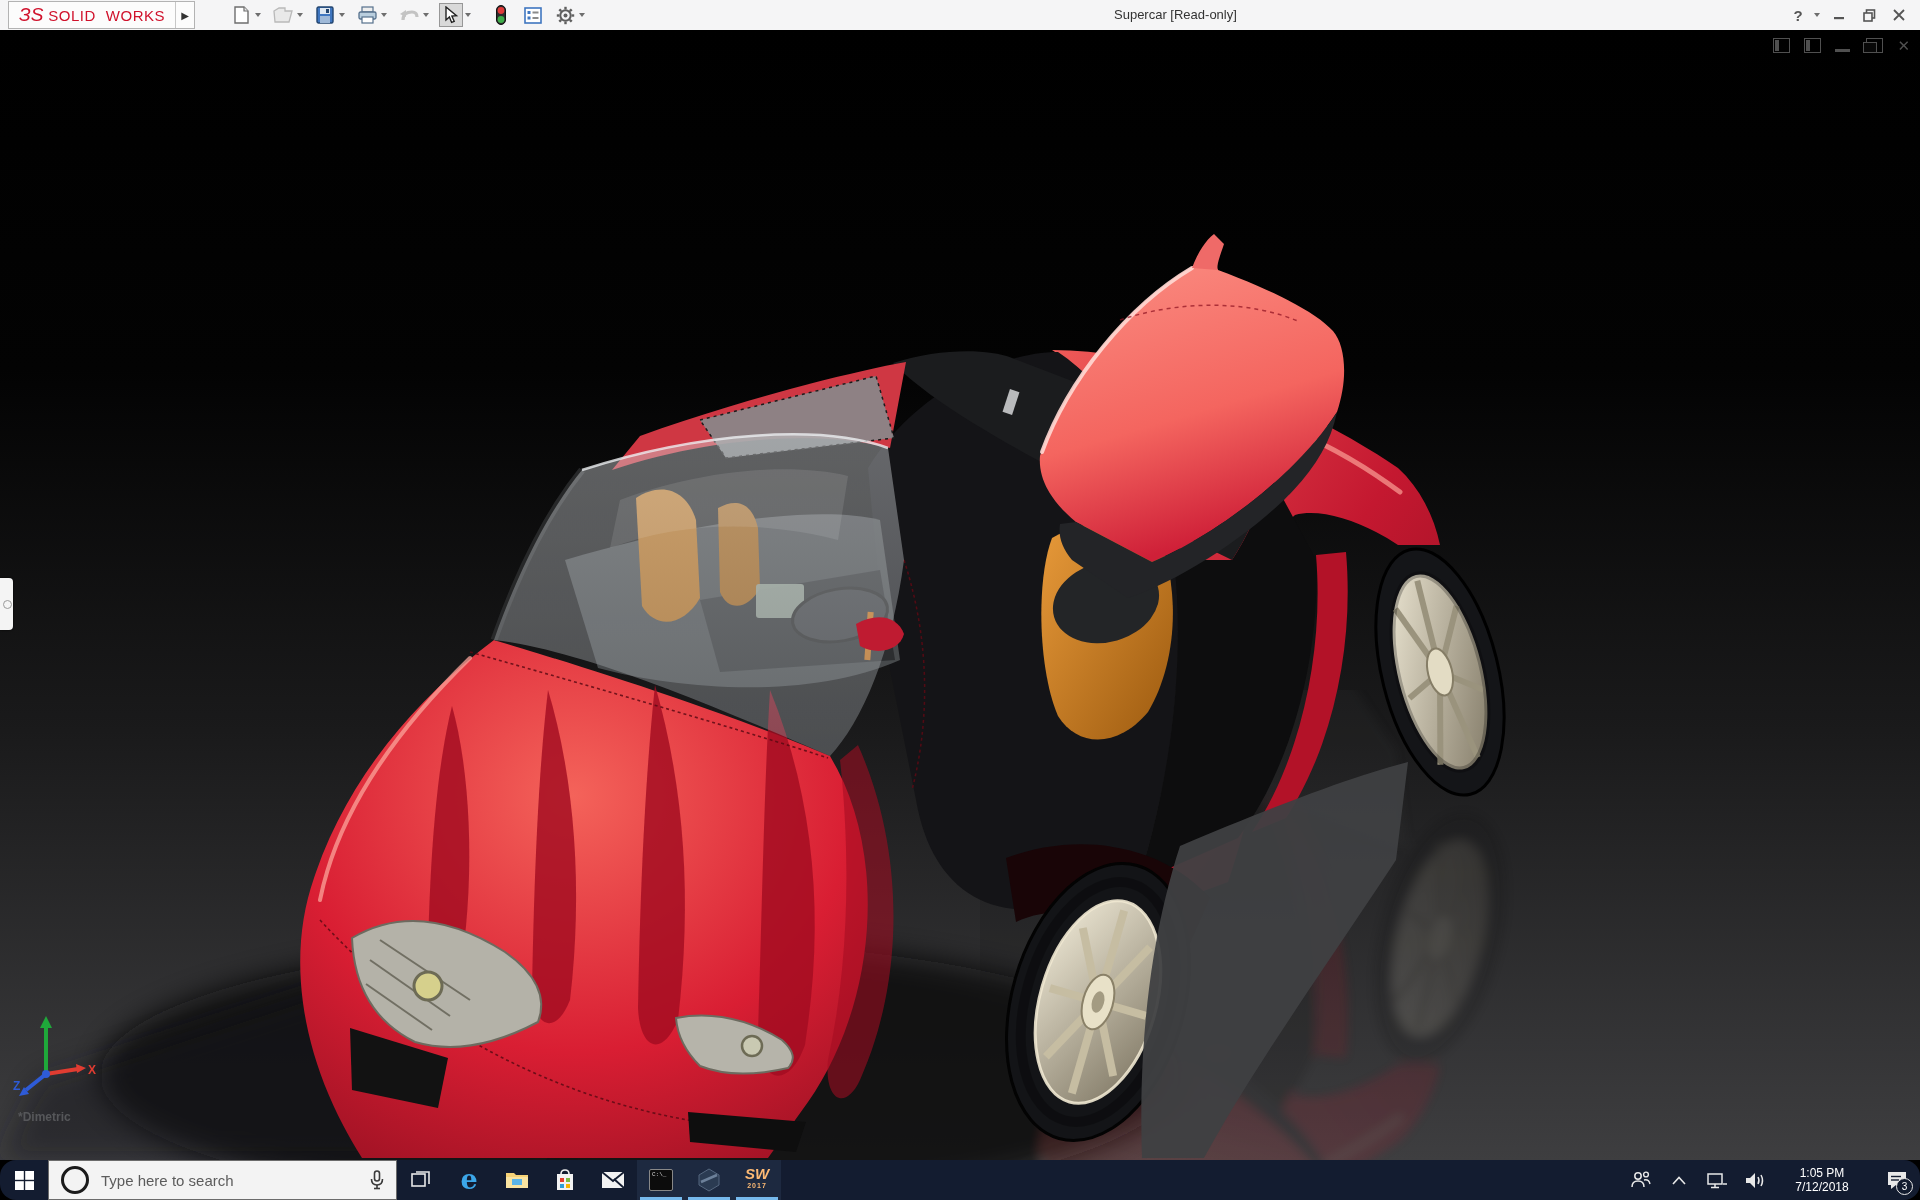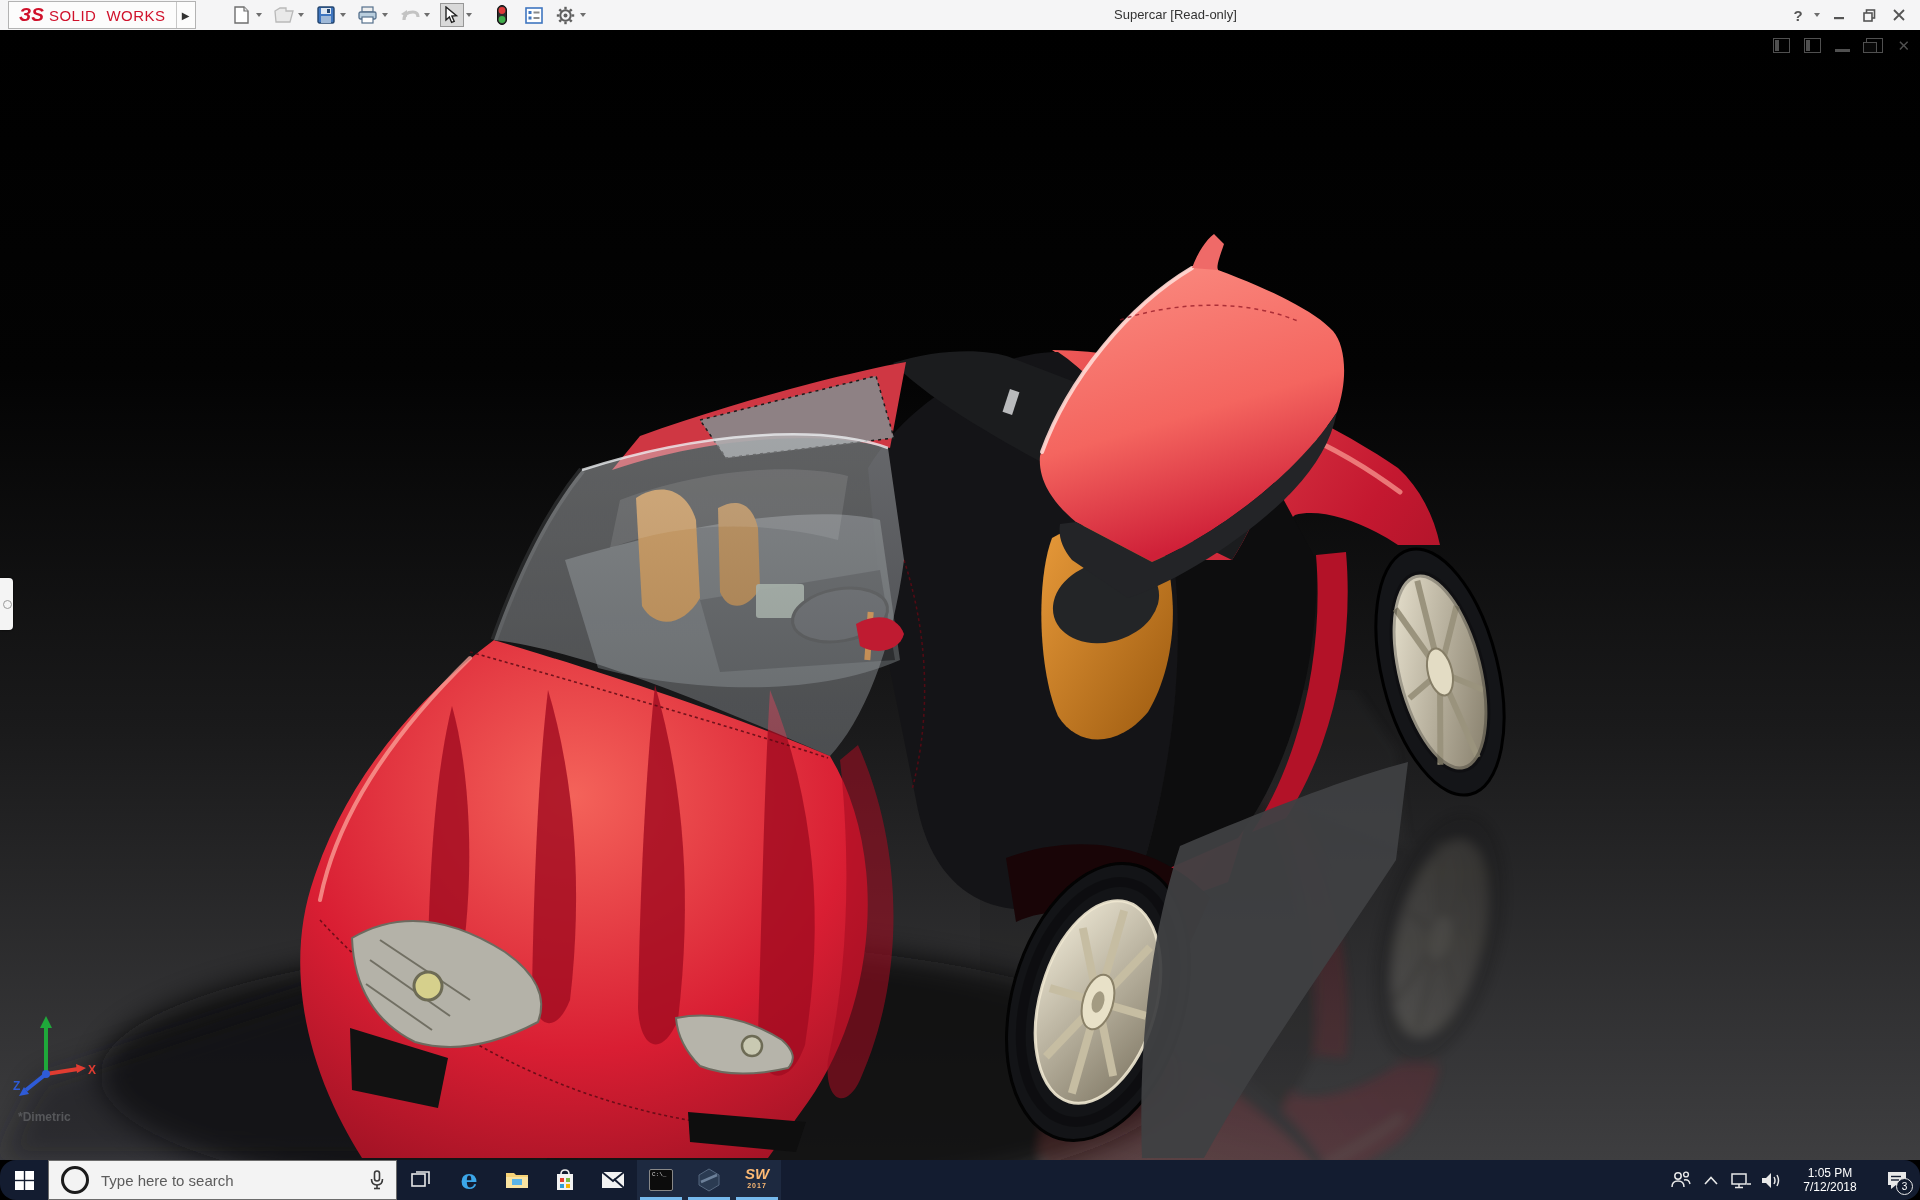--- a/index.html
+++ b/index.html
@@ -5,21 +5,21 @@
   html,body{margin:0;padding:0;background:#000;}
   body{width:1920px;height:1200px;position:relative;overflow:hidden;
        font-family:"Liberation Sans","DejaVu Sans",sans-serif;}
   .screen{position:absolute;inset:0;}
 
   
   .titlebar{position:absolute;left:0;top:0;width:1920px;height:30px;background:#f5f5f6;
             border-bottom:1px solid #d2d2d2;display:flex;align-items:center;}
   .logo-box{display:flex;align-items:stretch;height:26px;margin-left:8px;border:1px solid #b3b3b3;background:#fcfcfc;}
   .logo-main{display:flex;align-items:center;padding:0 10px;}
-  .logo-mark{color:#d0112b;font-weight:bold;font-style:italic;font-size:19px;margin-right:5px;}
+  .logo-mark{color:#d0112b;font-weight:normal;font-style:italic;font-size:19px;margin-right:5px;}
   .logo-bold{color:#d0112b;font-weight:normal;font-size:15px;letter-spacing:.5px;}
   .logo-light{color:#d0112b;font-weight:normal;font-size:15px;letter-spacing:.5px;padding-left:10px;}
   .logo-flyout{width:18px;display:flex;align-items:center;justify-content:center;border-left:1px solid #c7c7c7;
                color:#333;font-size:10px;cursor:pointer;}
   .tb-group{display:flex;align-items:center;margin-left:34px;gap:2px;}
   .tb-item{display:flex;align-items:center;margin-right:6px;}
   .tb-btn{width:24px;height:24px;border:1px solid transparent;background:transparent;display:flex;
           align-items:center;justify-content:center;padding:0;cursor:pointer;}
   .tb-btn.pressed{background:#d9d9d9;border:1px solid #979797;}
   .tb-caret{width:10px;height:24px;display:flex;align-items:center;justify-content:center;cursor:pointer;}
@@ -52,21 +52,21 @@
   .taskbar{position:absolute;left:0;top:1160px;width:1920px;height:40px;background:#131c30;
            display:flex;align-items:stretch;border-radius:16px;}
   .tb-cell{width:48px;display:flex;align-items:center;justify-content:center;position:relative;cursor:pointer;}
   .tb-cell.open::after{content:"";position:absolute;left:3px;right:3px;bottom:0;height:3px;background:#76b9ed;}
   .tb-cell.open{background:rgba(120,160,210,.10);}
   .search-box{width:347px;background:#f3f3f3;border:1px solid #6b6b6b;display:flex;align-items:center;
               margin:0;cursor:text;}
   .cortana{width:22px;height:22px;border:3px solid #1a1a1a;border-radius:50%;margin:0 12px 0 12px;flex:none;}
   .search-text{flex:1;font-size:15px;color:#5c5c5c;}
   .mic{margin-right:12px;flex:none;}
-  .tray{position:absolute;right:0;top:0;height:40px;display:flex;align-items:center;gap:0;}
+  .tray{position:absolute;right:0;top:0;height:40px;display:flex;align-items:center;gap:8px;}
   .tray-ic{width:30px;height:40px;display:flex;align-items:center;justify-content:center;cursor:pointer;}
   .clock{width:84px;text-align:center;color:#fff;font-size:12px;line-height:14px;cursor:pointer;padding:0 2px;}
   .action{width:46px;height:40px;position:relative;display:flex;align-items:center;justify-content:center;cursor:pointer;}
   .badge{position:absolute;right:7px;bottom:5px;width:15px;height:15px;border-radius:50%;background:#121b2e;
          border:1.5px solid #e8e8e8;color:#fff;font-size:10px;line-height:15px;text-align:center;}
   .sw-logo{color:#fdba74;font-weight:bold;font-size:15px;line-height:12px;text-align:center;font-style:italic;}
   .sw-logo small{display:block;font-size:7px;font-style:normal;letter-spacing:1px;}
   .cmd-box{width:24px;height:22px;background:#0c0c0c;border:1px solid #888;border-radius:2px;
            color:#ddd;font-size:6px;font-family:"Liberation Mono",monospace;padding:1px 0 0 2px;box-sizing:border-box;}
 </style>

